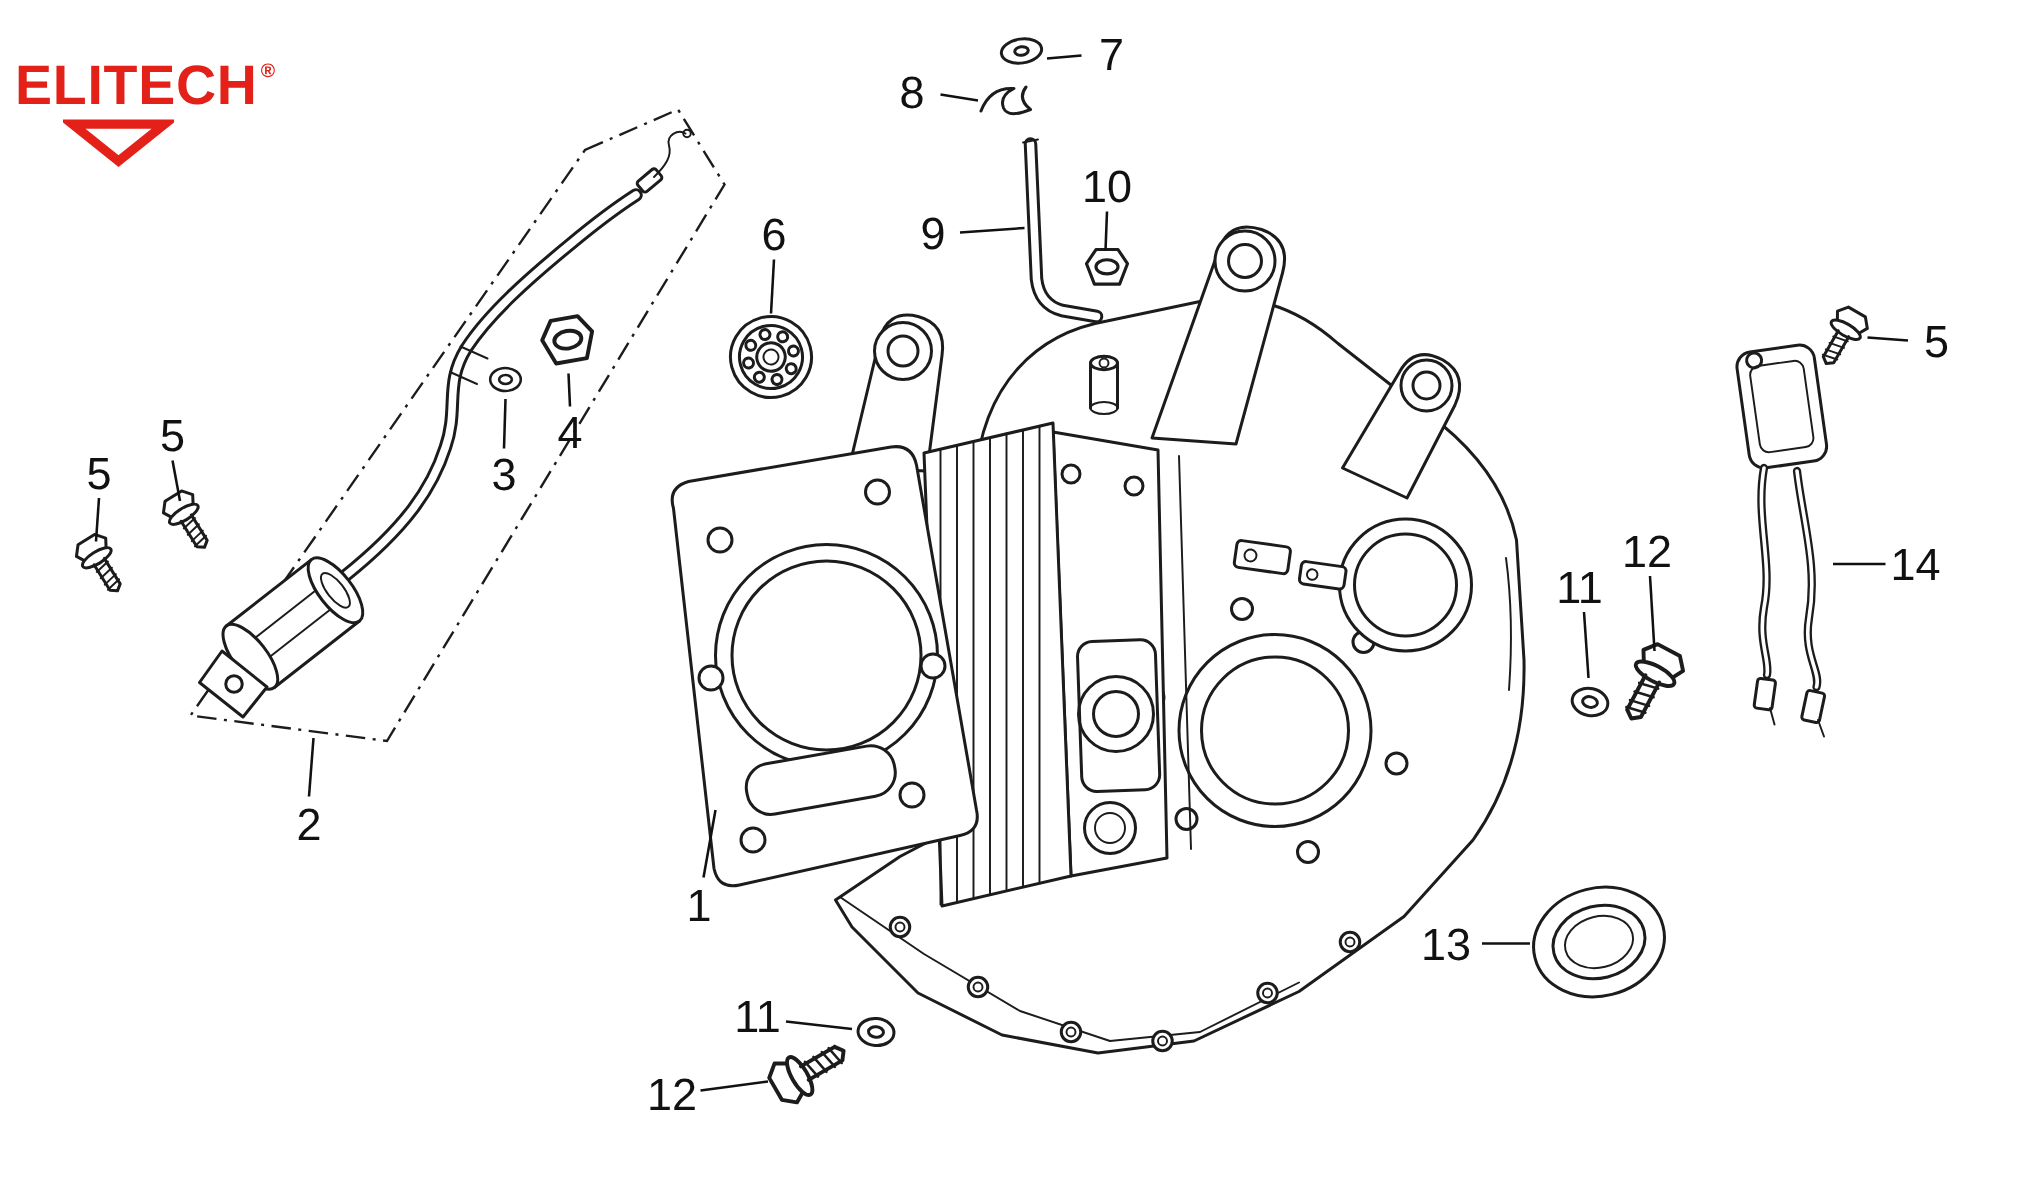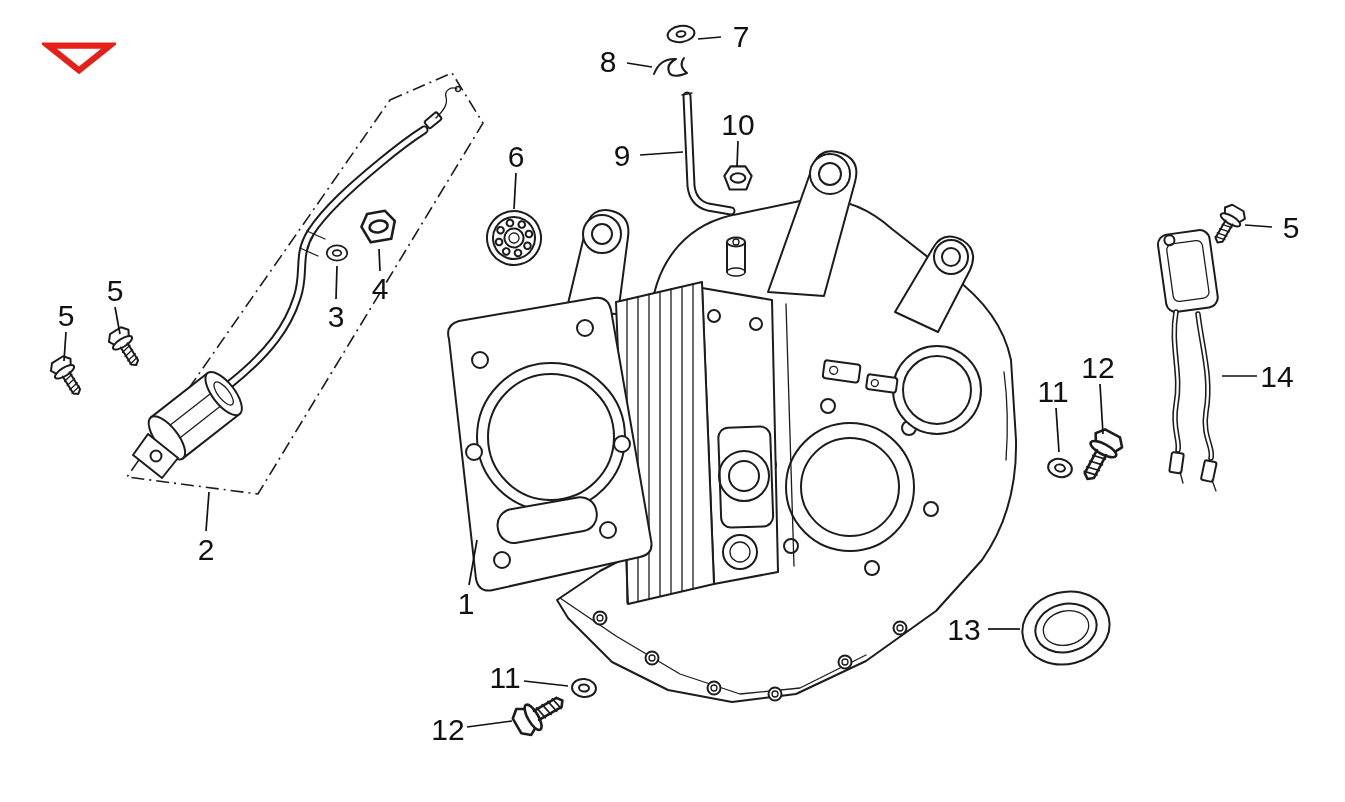--- a/index.html
+++ b/index.html
@@ -23,20 +23,23 @@
   .callout{font-family:"Liberation Sans",sans-serif;font-size:30px;font-weight:500;
            fill:var(--label,#111);text-anchor:middle}
   .leader{stroke:var(--label,#111);stroke-width:1.7}
 </style>
 </head>
 <body>
 
 <div class="stage" style="--line: #1c1c1c; --label: #111111; background: rgb(255, 255, 255);">
 
   <div class="logo">
+    <div class="logo-text" style="color: rgb(227, 33, 25);">
+      <span>ELITECH</span><sup>®</sup>
+    </div>
     <svg class="logo-tri" viewBox="0 0 72 32">
       <path d="M 6,4 L 66,4 L 36,28 Z" fill="none" stroke-width="6" stroke-linejoin="miter" stroke="#e32119"></path>
     </svg>
   </div>
 
   <svg class="art" viewBox="0 0 1345 802">
     <defs>
       <g id="def-bolt">
         <path class="fw" d="M -11,-7 L -6,-13 L 7,-13 L 12,-7 L 8,0 L -7,0 Z"></path>
         <ellipse class="fw" cx="0" cy="1" rx="11" ry="4"></ellipse>

